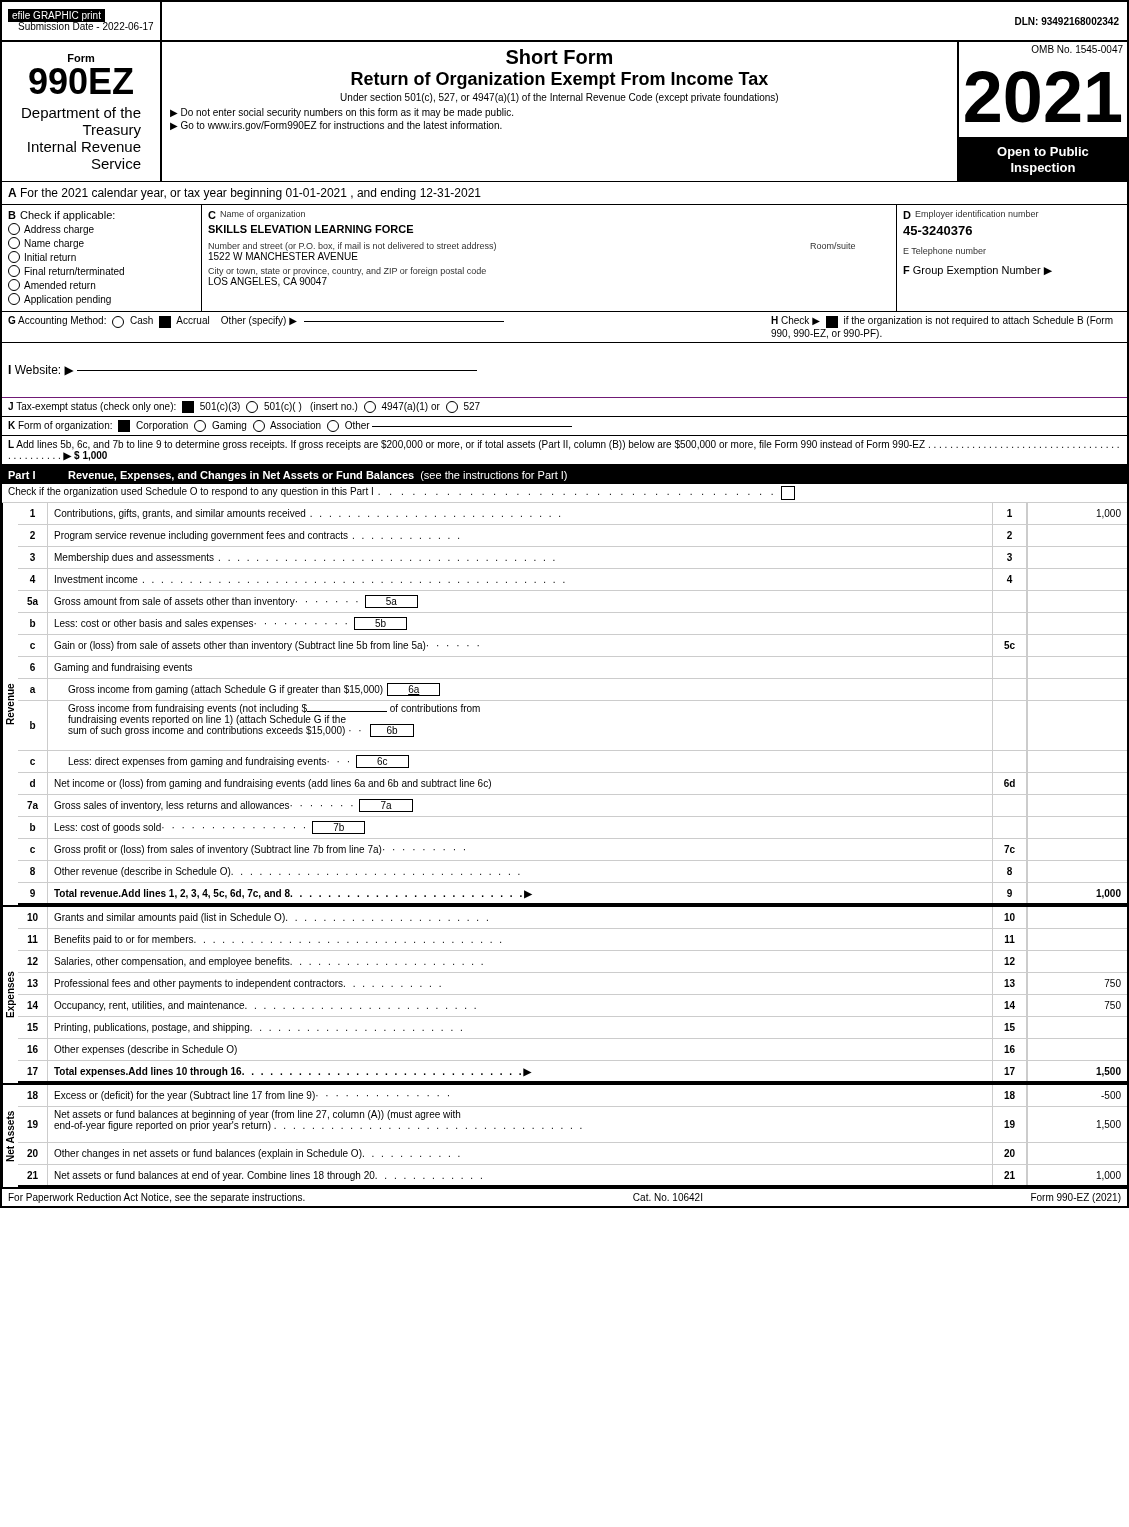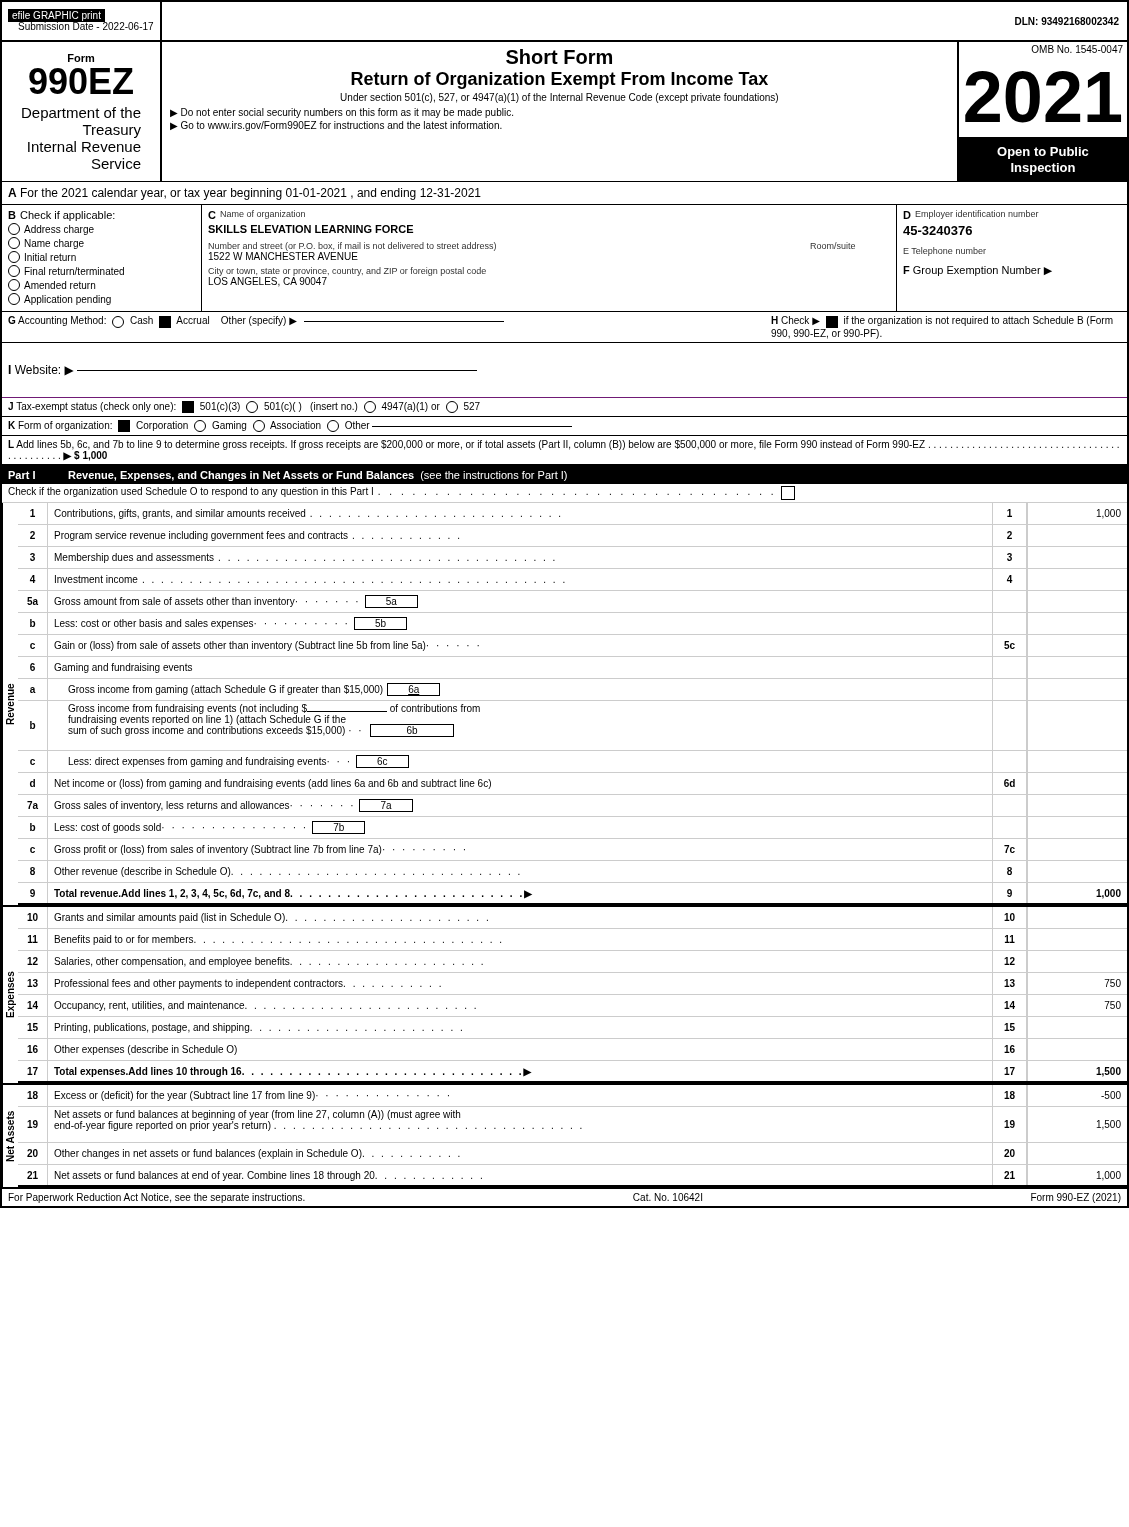--- a/index.html
+++ b/index.html
@@ -358,21 +358,21 @@
         <div class="row-desc sub-row">Gross income from gaming (attach Schedule G if greater than $15,000) <span style="border:1px solid #000; padding:0 20px; margin-left:4px;text-decoration:underline;">6a</span></div>
         <div class="row-num-box"></div>
         <div class="row-value"></div>
       </div>
 
       <div class="table-row" style="min-height:50px;">
         <div class="row-label-num">b</div>
         <div class="row-desc sub-row" style="flex-direction:column; align-items:flex-start; font-size:10px;">
           <div>Gross income from fundraising events (not including $<span style="display:inline-block; width:80px; border-bottom:1px solid #000;"></span> of contributions from</div>
           <div>fundraising events reported on line 1) (attach Schedule G if the</div>
-          <div>sum of such gross income and contributions exceeds $15,000) <span style="letter-spacing:2px;">· ·</span> <span style="border:1px solid #000; padding:0 35px; margin-left:4px;">6b</span></div>
+          <div>sum of such gross income and contributions exceeds $15,000) <span style="letter-spacing:2px;">· ·</span> <span style="border:1px solid #000; padding:0 15px; margin-left:4px;">6b</span></div>
         </div>
         <div class="row-num-box"></div>
         <div class="row-value"></div>
       </div>
 
       <div class="table-row">
         <div class="row-label-num">c</div>
         <div class="row-desc sub-row">Less: direct expenses from gaming and fundraising events <span style="letter-spacing:2px;">· · ·</span> <span style="border:1px solid #000; padding:0 20px; margin-left:4px;">6c</span></div>
         <div class="row-num-box"></div>
         <div class="row-value"></div>

